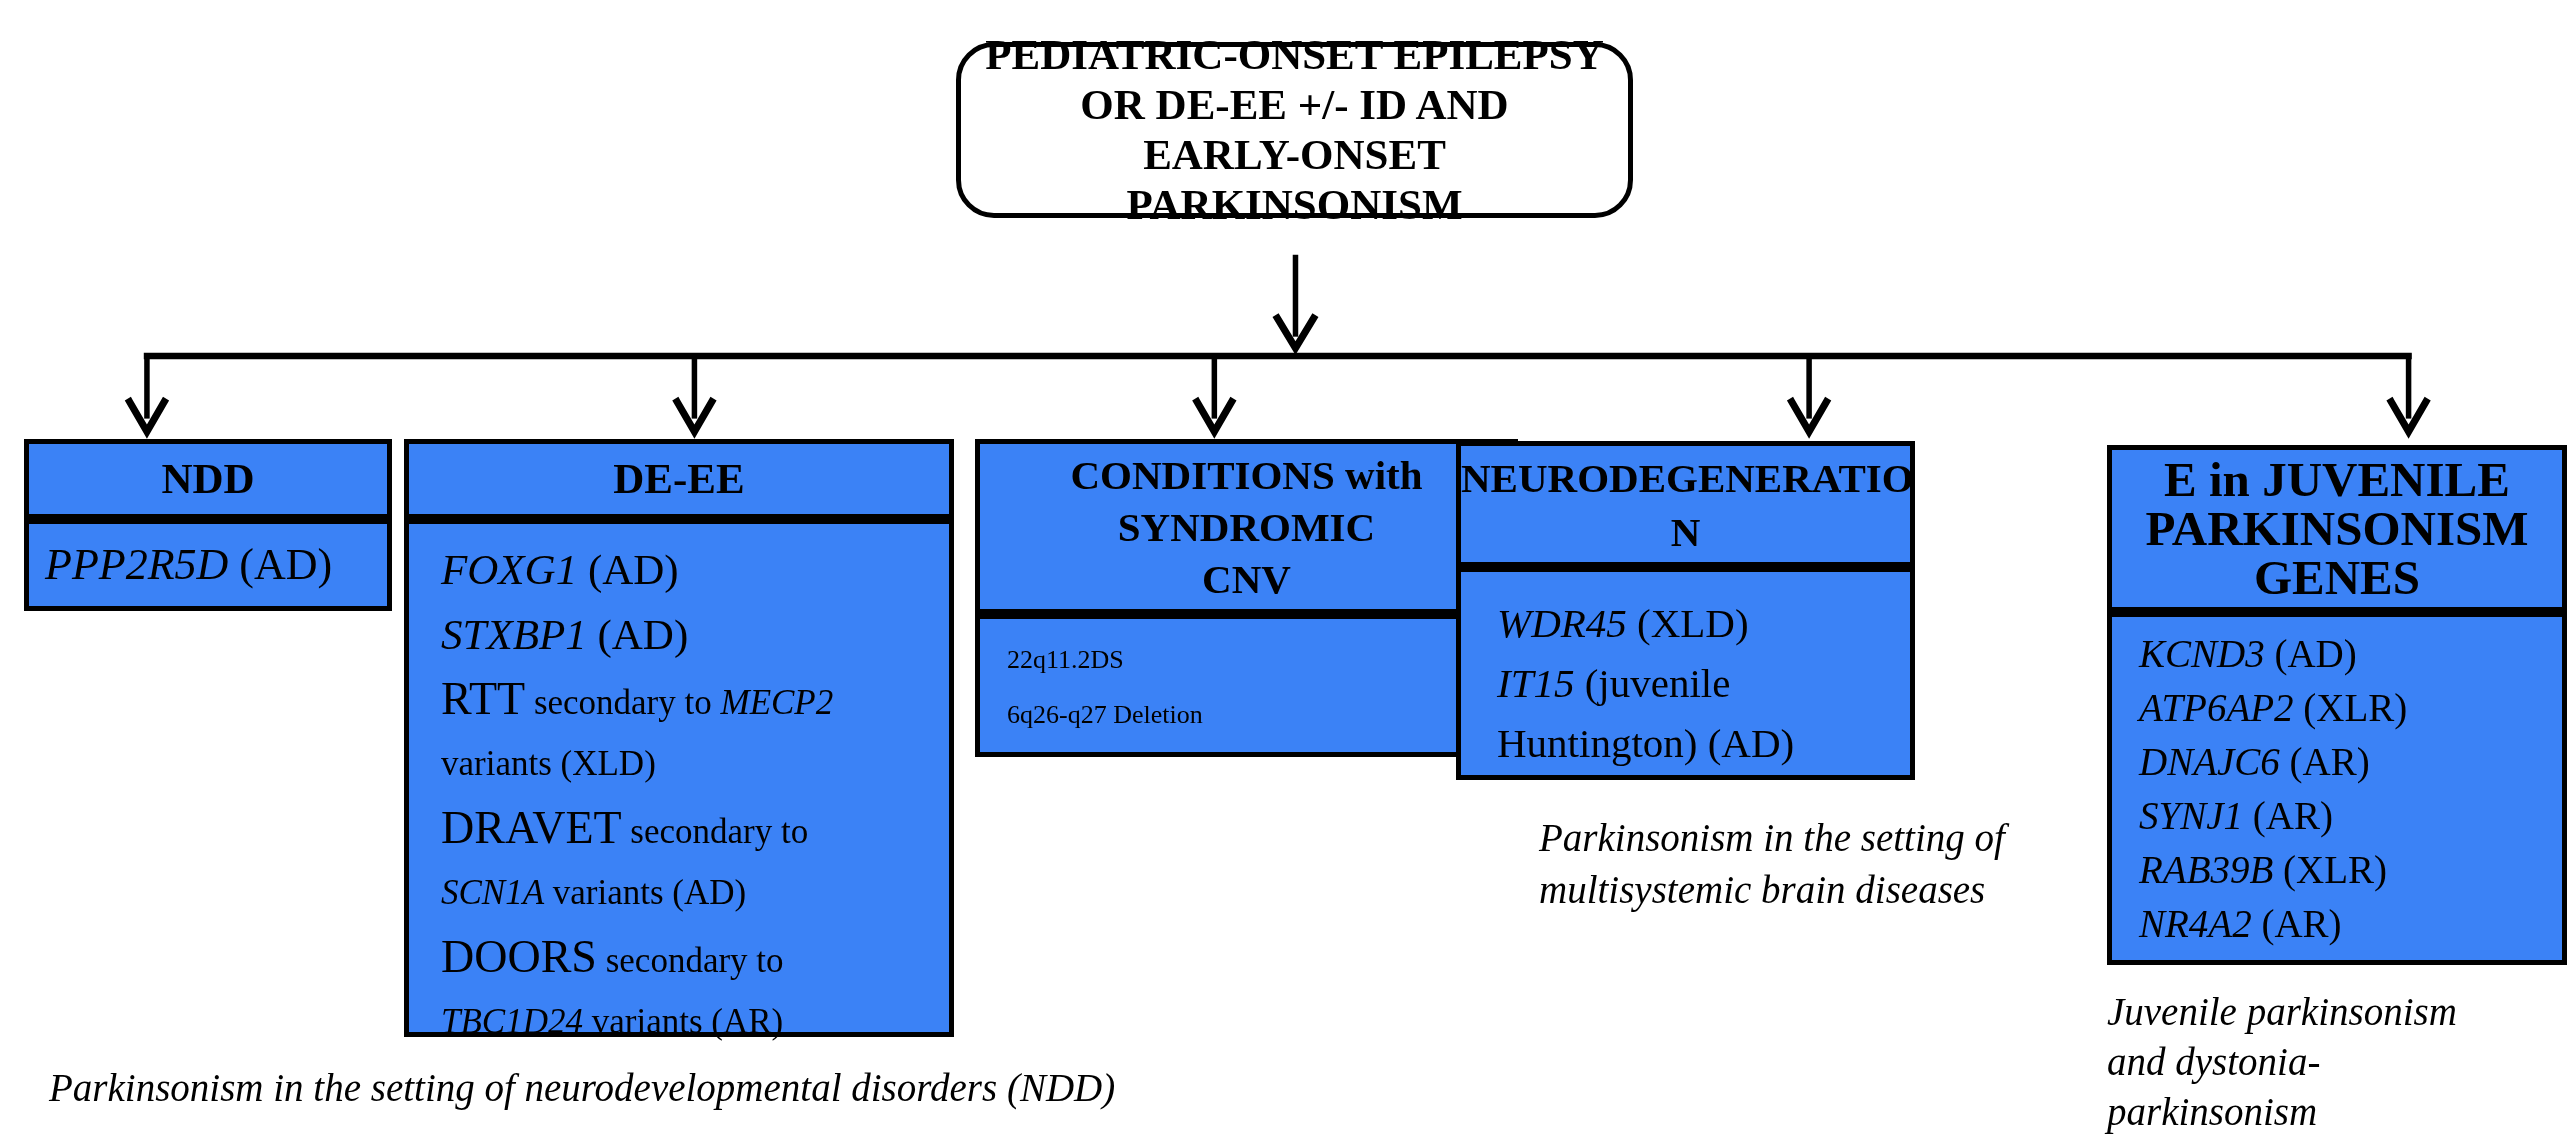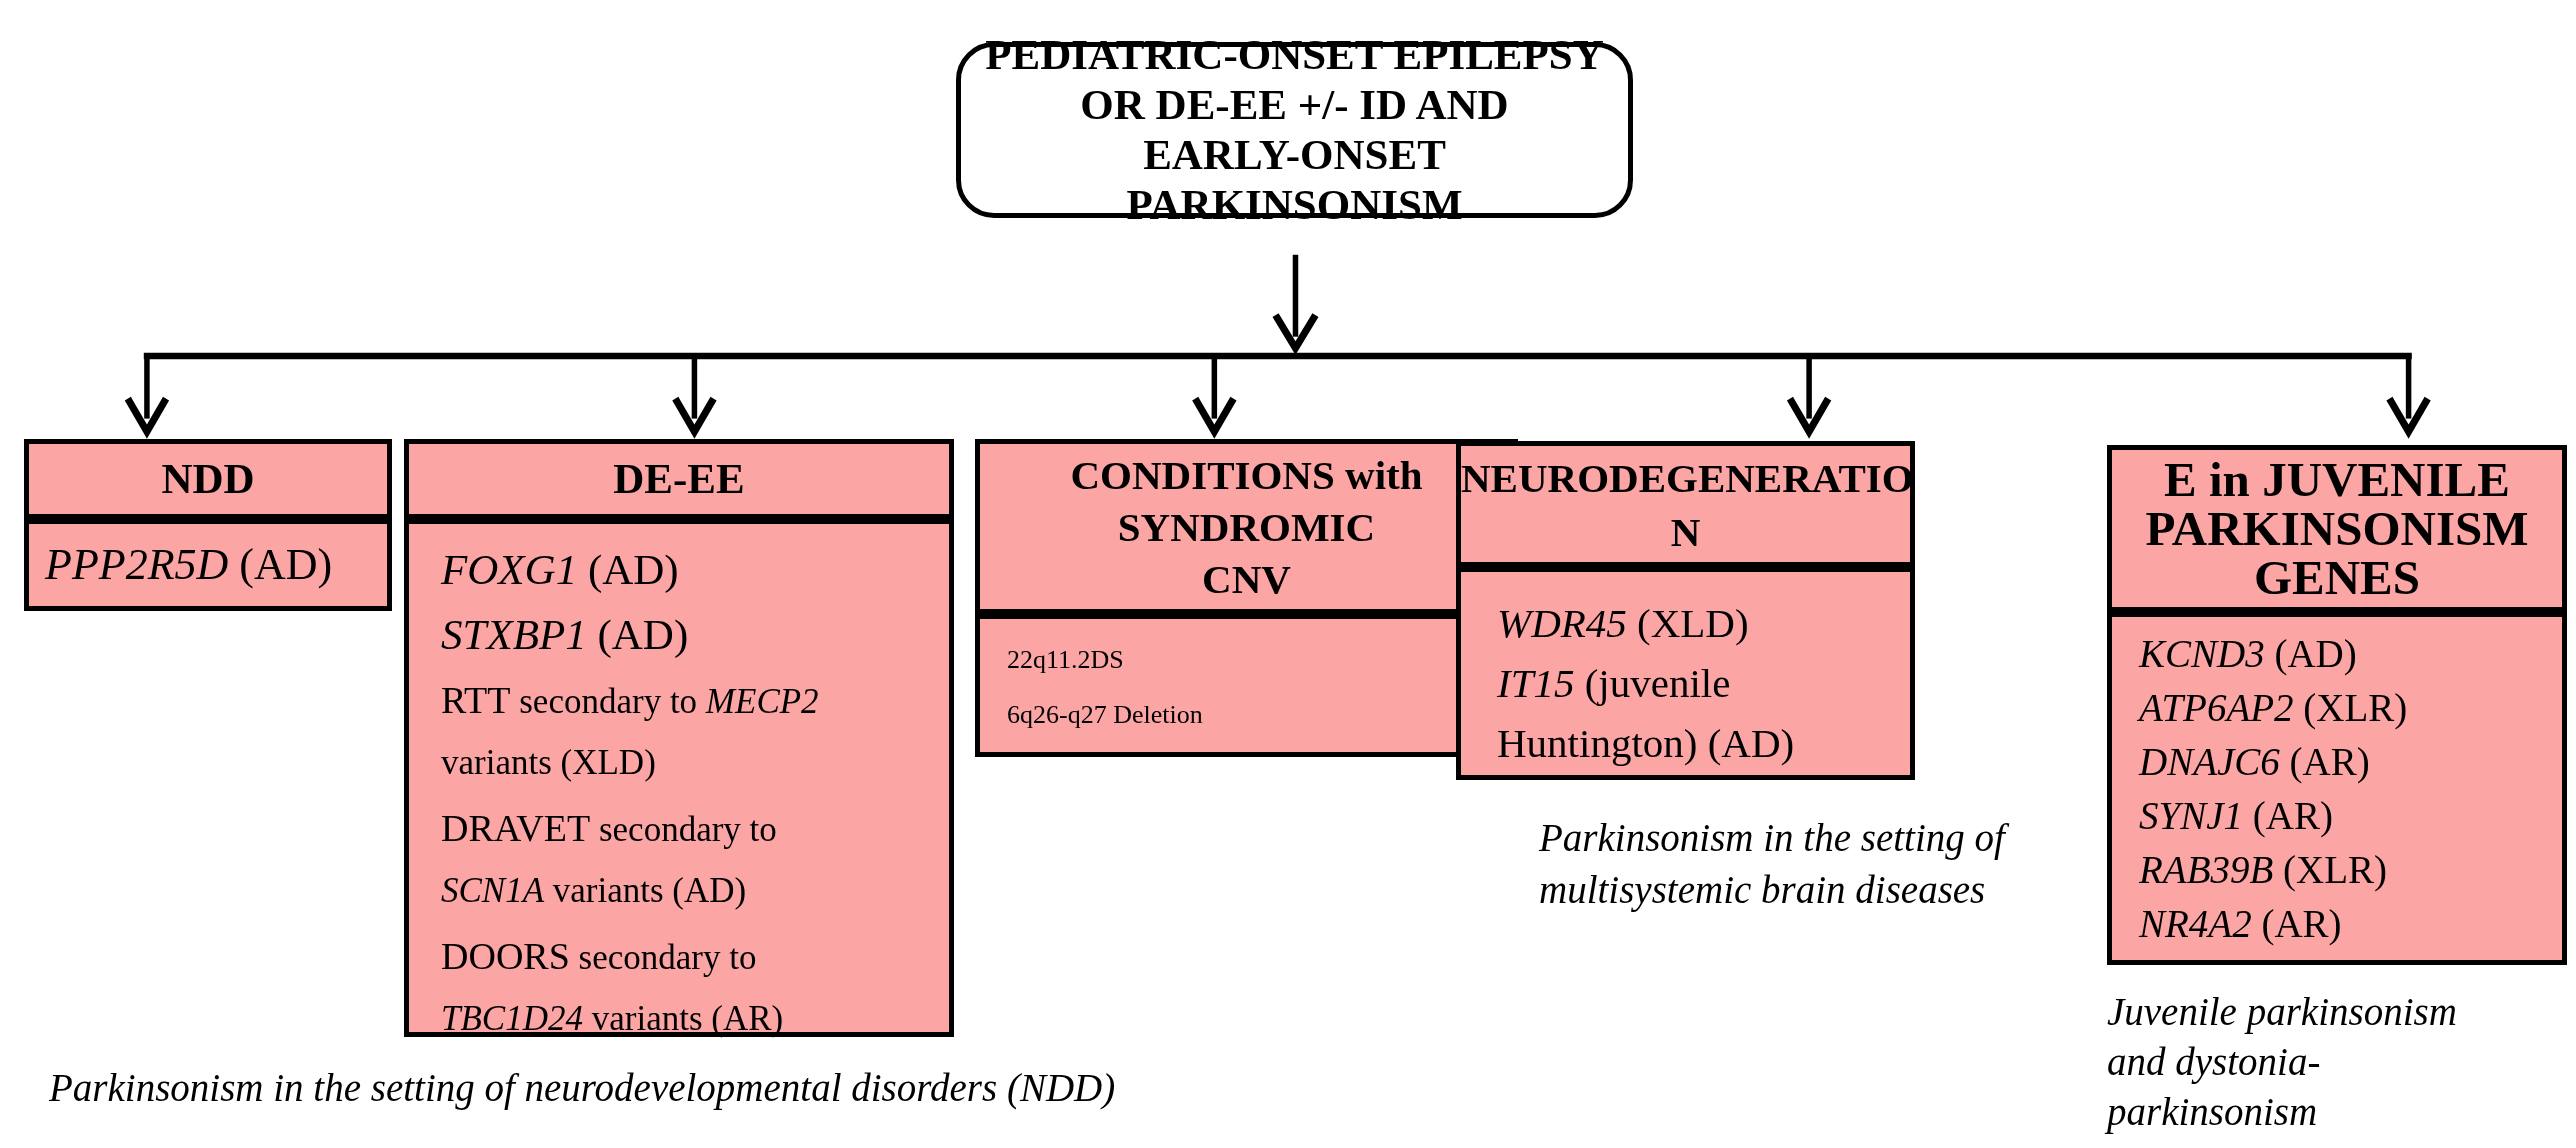--- a/index.html
+++ b/index.html
@@ -11,31 +11,31 @@
   .rootbox{
     position:absolute;left:956px;top:42px;width:677px;height:176px;
     box-sizing:border-box;border:5.5px solid #000;border-radius:38px;
     display:flex;flex-direction:column;justify-content:center;align-items:center;
     text-align:center;font-weight:bold;font-size:43px;line-height:50px;
   }
   .rline{display:block;}
   
   .connector{position:absolute;left:0;top:252px;}
   
-  .branch{position:absolute;box-sizing:border-box;border:5.5px solid #000;background:#fca5a5;font-family:Liberation Serif, serif;}
+  .branch{position:absolute;box-sizing:border-box;border:5.5px solid #000;background:#3b82f6;font-family:Liberation Serif, serif;}
   .btitle{box-sizing:border-box;border-bottom:10.3px solid #000;font-weight:bold;text-align:center;}
   .tline{display:block;}
   .bbody{box-sizing:border-box;}
   .line{display:block;}
   .item{display:block;}
   .seg{white-space:pre-wrap;}
   .gene{font-style:italic;}
   .gene_small{font-style:italic;font-size:35px;}
   .small{font-size:35px;}
-  .caps{font-size:38px;}
+  .caps{font-size:46px;}
   .plain{}
   
   .t1{font-size:43px;line-height:69px;height:80px;}
   .t2{font-size:43px;line-height:69px;height:80px;}
   .t3{font-size:41px;line-height:52px;height:175px;padding-top:4.7px;}
   .t4{font-size:41px;line-height:54px;height:126px;padding-top:4.7px;}
   .t5{font-size:49px;line-height:49px;height:167px;padding-top:4.7px;}
   .body1{font-size:44px;line-height:60px;padding:11px 8px 0 16px;}
   .body2{font-size:43px;line-height:58px;padding:17.3px 9.5px 0 32px;}
   .body2 .item{margin-bottom:6.3px;}

